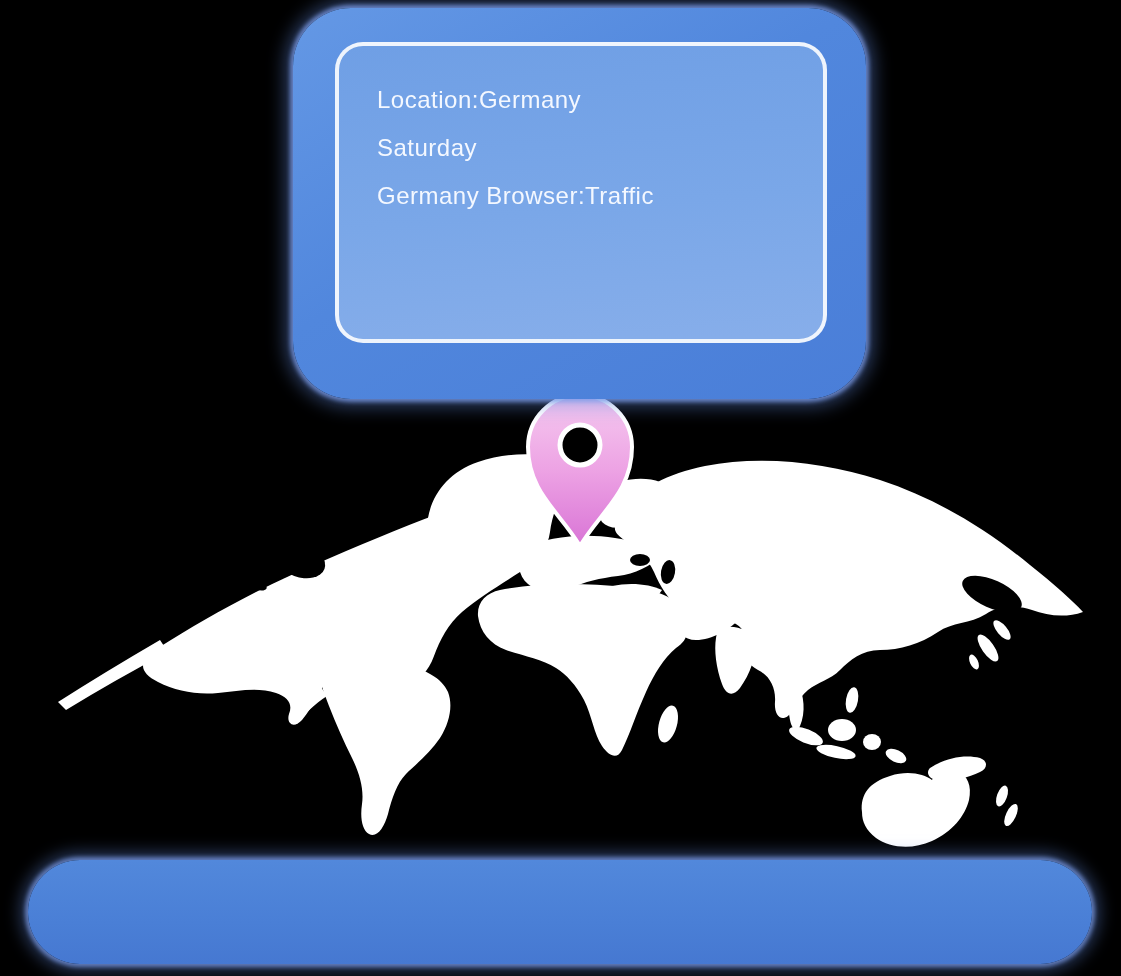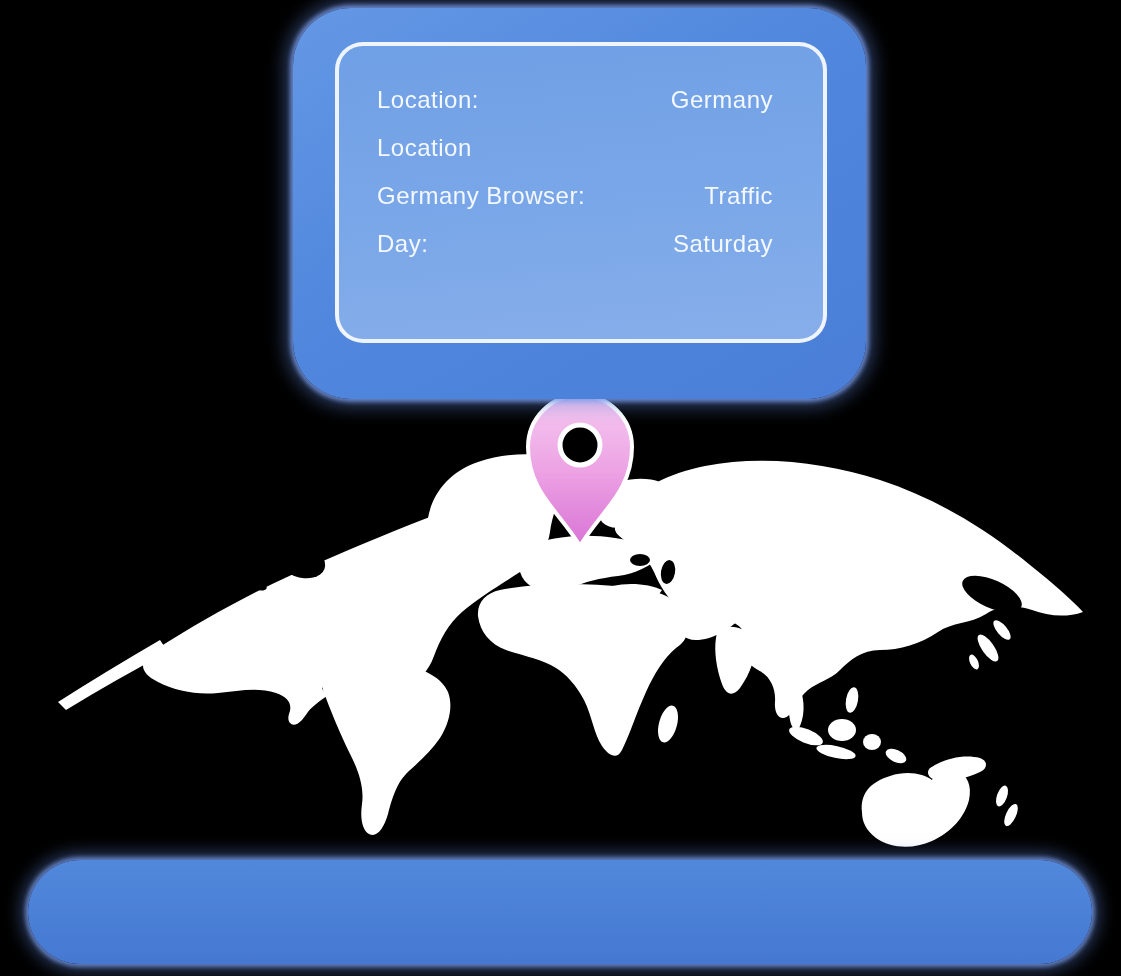--- a/index.html
+++ b/index.html
@@ -18,21 +18,21 @@
   }
   .panel{
     position:absolute;left:42px;top:34px;width:492px;height:301px;
     box-sizing:border-box;
     border:4px solid rgba(255,255,255,.88);
     border-radius:28px;
     background:linear-gradient(175deg,#6f9fe5 0%,#7aa7e8 55%,#87aeea 100%);
     padding:30px 50px 0 38px;
   }
   .row{
-    height:48px;display:flex;align-items:center;justify-content:space-between;
+    height:48px;display:flex;align-items:center;
     color:#f4f8ff;font-size:24px;font-weight:400;letter-spacing:.5px;
   }
 
   
   .map-svg{position:absolute;left:0;top:0;width:1121px;height:976px;}
   .sea{fill:#000;}
 
   
   .bottom-bar{
     position:absolute;left:28px;top:860px;width:1064px;height:104px;
@@ -159,26 +159,22 @@
   </g>
 </svg>
 
 <div class="card">
   <div class="panel">
     <div class="row">
       <span>Location:</span>
       <span>Germany</span>
     </div>
     <div class="row">
-      <span>Location</span>
+      <span>Saturday</span>
     </div>
     <div class="row">
       <span>Germany Browser:</span>
       <span>Traffic</span>
-    </div>
-    <div class="row">
-      <span>Day:</span>
-      <span>Saturday</span>
     </div>
   </div>
 </div>
 
 <div class="bottom-bar"></div>
 
 </body></html>

